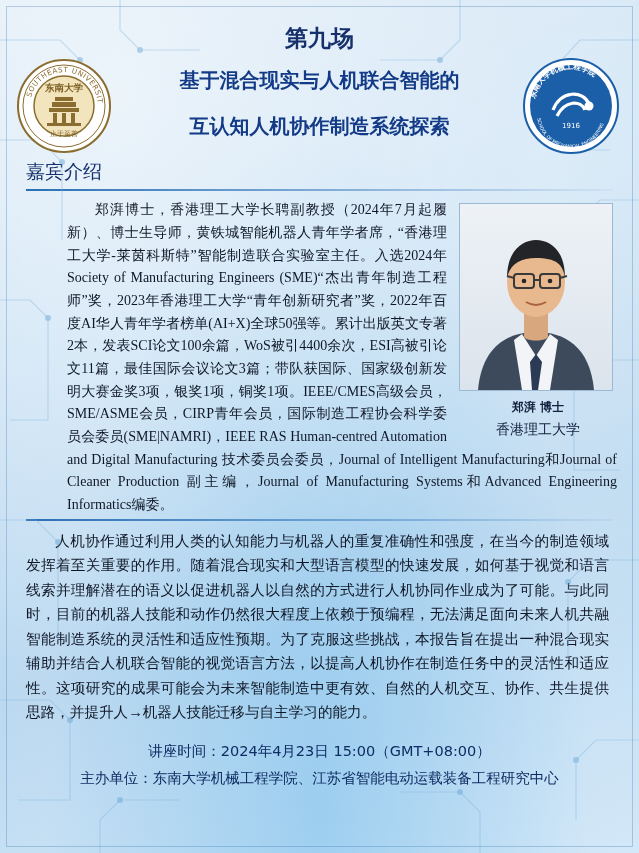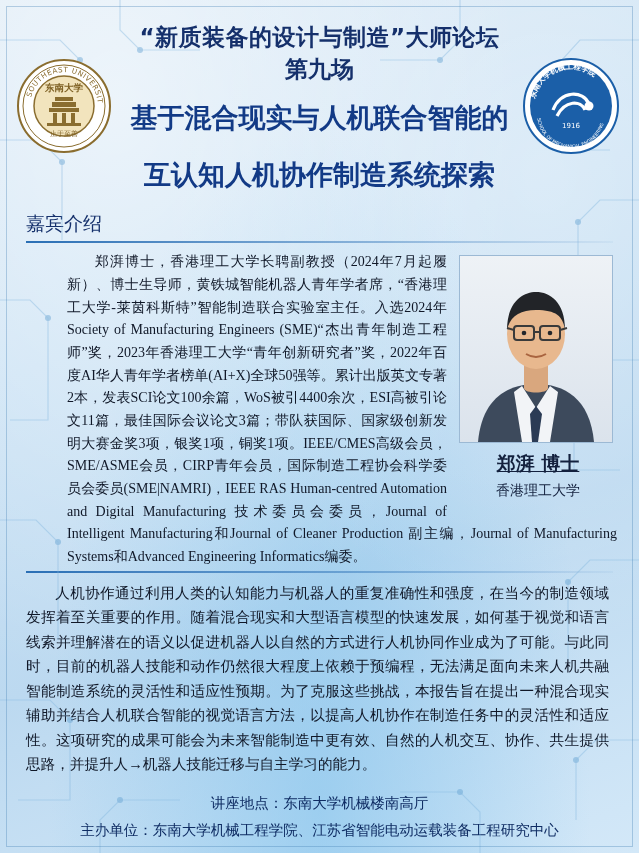--- a/index.html
+++ b/index.html
@@ -71,23 +71,23 @@
   .title-sub {
     font-family: "DejaVu Sans", sans-serif;
     font-weight: bold;
     font-size: 23px;
     color: #15306b;
     line-height: 1.45;
     text-align: center;
   }
   .title-topic {
     margin-top: 12px;
-    font-family: Liberation Serif, serif;
+    font-family: Liberation Mono, monospace;
     font-weight: bold;
-    font-size: 27px;
+    font-size: 20px;
     color: #123a86;
     line-height: 1.5;
   }
 
   
   .section-heading {
     margin: 16px 0 4px 26px;
     font-family: "DejaVu Sans", sans-serif;
     font-weight: normal;
     font-size: 19px;
@@ -116,23 +116,22 @@
     border: 1px solid #9cb9d4;
     background: linear-gradient(180deg, #e9eef3 0%, #dfe6ee 100%);
     position: relative;
     overflow: hidden;
   }
   .portrait svg { display: block; }
   .portrait-name {
     margin-top: 8px;
     font-family: "DejaVu Sans", sans-serif;
     font-weight: bold;
-    font-size: 19px;
+    font-size: 12px;
     color: #13203d;
-    text-decoration: underline;
   }
   .portrait-affil {
     margin-top: 5px;
     font-family: Liberation Sans, sans-serif;
     font-size: 14px;
     color: #13203d;
   }
   .guest-text {
     font-size: 14px;
     line-height: 1.62;
@@ -255,21 +254,20 @@
       <g fill="none" stroke="#ffffff" stroke-width="3.2">
         <path d="M36 56 C44 36, 66 36, 72 50"></path>
         <path d="M40 62 C48 46, 64 46, 68 56"></path>
       </g>
       <circle cx="72" cy="52" r="4.5" fill="#ffffff"></circle>
       <text x="54" y="74" text-anchor="middle" font-family="DejaVu Sans, sans-serif" font-size="7" fill="#ffffff">1916</text>
     </svg>
   </div>
 
   <div class="header">
-    <div class="title-main">“新质装备的设计与制造”大师论坛</div>
     <div class="title-sub">第九场</div>
     <div class="title-topic">基于混合现实与人机联合智能的</div>
     <div class="title-topic" style="margin-top:16px;">互认知人机协作制造系统探索</div>
   </div>
 
   <div class="section-heading">嘉宾介绍</div>
   <div class="heading-rule"></div>
 
   <div class="guest-block">
     <div class="portrait-wrap">
@@ -317,20 +315,20 @@
   </div>
 
   <div class="heading-rule"></div>
 
   <div class="abstract-block">
     <div class="abstract-text">人机协作通过利用人类的认知能力与机器人的重复准确性和强度，在当今的制造领域发挥着至关重要的作用。随着混合现实和大型语言模型的快速发展，如何基于视觉和语言线索并理解潜在的语义以促进机器人以自然的方式进行人机协同作业成为了可能。与此同时，目前的机器人技能和动作仍然很大程度上依赖于预编程，无法满足面向未来人机共融智能制造系统的灵活性和适应性预期。为了克服这些挑战，本报告旨在提出一种混合现实辅助并结合人机联合智能的视觉语言方法，以提高人机协作在制造任务中的灵活性和适应性。这项研究的成果可能会为未来智能制造中更有效、自然的人机交互、协作、共生提供思路，并提升人→机器人技能迁移与自主学习的能力。</div>
   </div>
 
   <div class="info">
     <div class="info-line">
-      <span>讲座地点：</span><span>东南大学机械楼南高厅</span>
+      <span>讲座时间：</span><span>2024年4月23日 15:00（GMT+08:00）</span>
     </div>
     <div class="organizer">
       <span>主办单位：</span><span>东南大学机械工程学院、江苏省智能电动运载装备工程研究中心</span>
     </div>
   </div>
 
 </div>
 
 </body></html>

